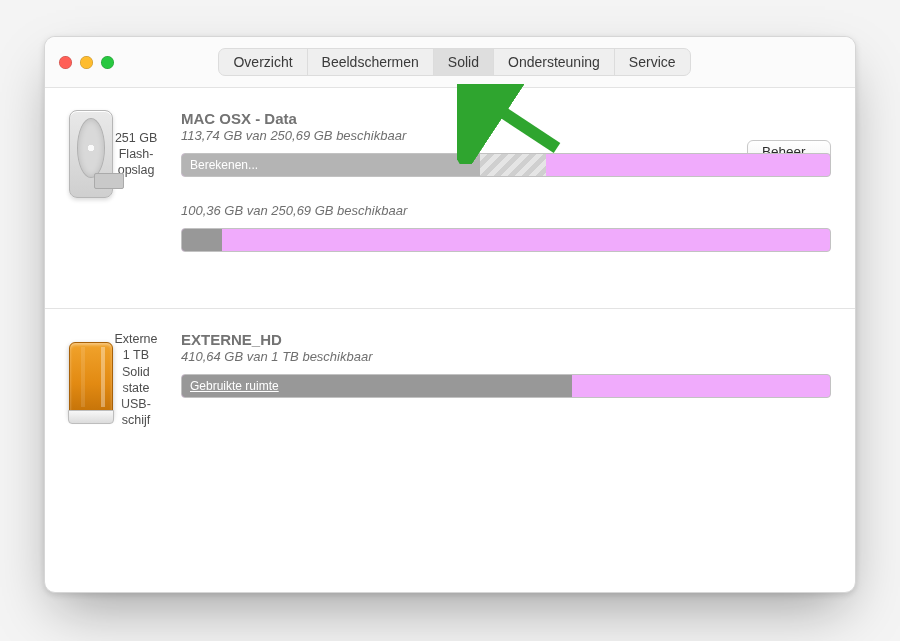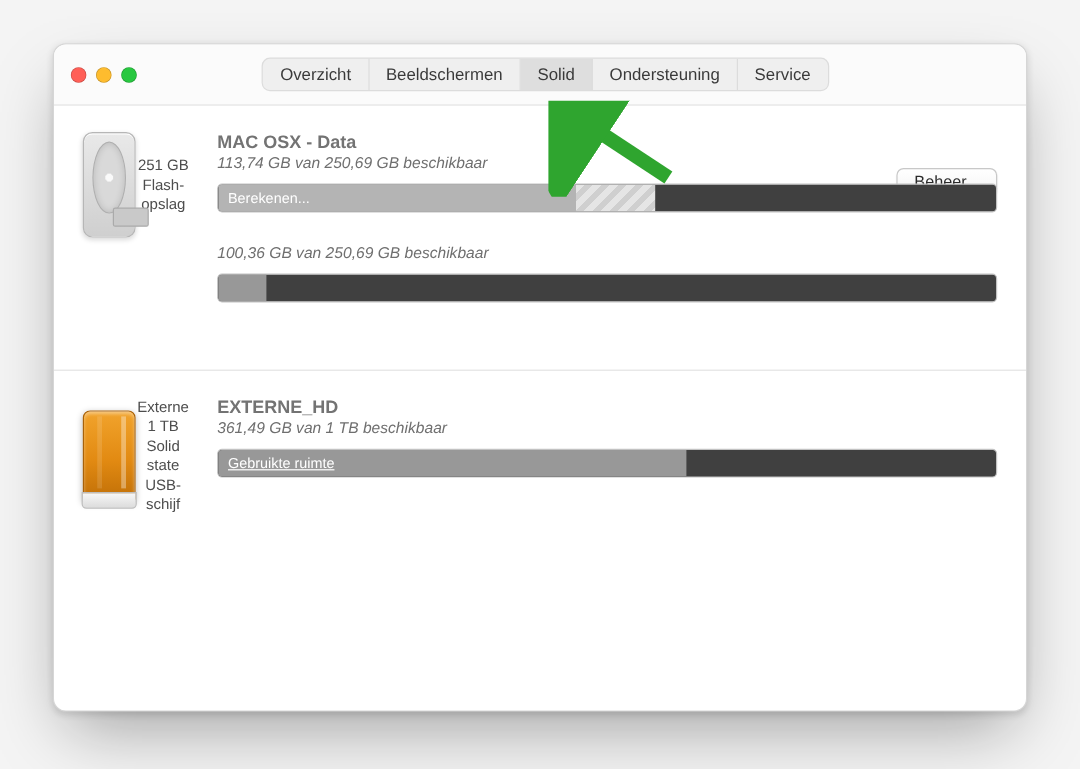--- a/index.html
+++ b/index.html
@@ -165,21 +165,21 @@
     color:#6f6f6f;
     margin: 0 0 10px 0;
     font-style: italic;
   }
 
   .bar {
     position: relative;
     height: 22px;
     border: 1px solid #c2c2c2;
     border-radius: 4px;
-    background: #404040;
+    background: #f0abfc;
     overflow: hidden;
   }
   .seg {
     position:absolute;
     top:0; bottom:0;
     display:flex; align-items:center;
     padding-left:8px;
     font-size:12px; color:#fff;
     white-space:nowrap;
   }
@@ -287,21 +287,21 @@
         <div style="height:14px"></div>
         <div class="drive-label">
           <span>Externe 1 TB</span><br>
           <span>Solid state</span><br>
           <span>USB-schijf</span>
         </div>
       </div>
 
       <div class="info-col">
         <p class="vol-name">EXTERNE_HD</p>
-        <p class="vol-sub">361,49 GB van 1 TB beschikbaar</p>
+        <p class="vol-sub">410,64 GB van 1 TB beschikbaar</p>
         <div class="bar">
           <div class="seg dark" style="left:0; width:59%;text-decoration:underline;">
             <span>Gebruikte ruimte</span>
           </div>
         </div>
       </div>
     </div>
 
   </div>
 

